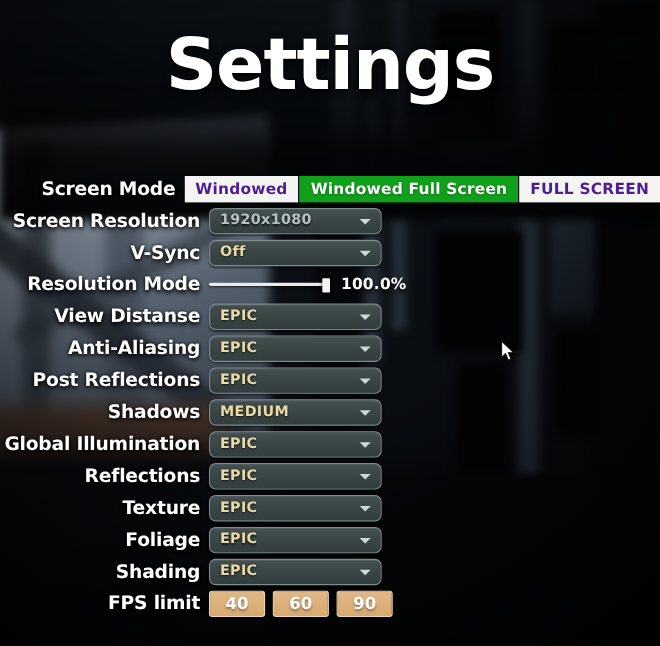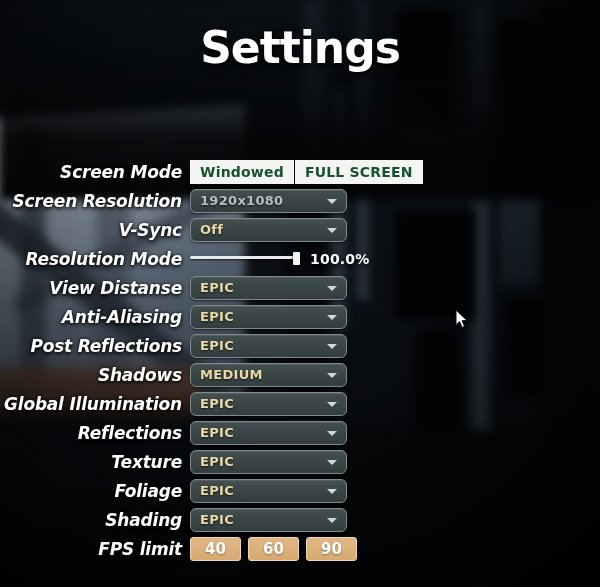--- a/index.html
+++ b/index.html
@@ -117,21 +117,21 @@
   }
 
   
   .title {
     position: absolute;
     top: 22px;
     left: 0;
     width: 100%;
     text-align: center;
     font-family: "DejaVu Sans", "Liberation Sans", sans-serif;
-    font-size: 44px;
+    font-size: 65px;
     font-weight: 700;
     letter-spacing: -1px;
     color: #ffffff;
     text-shadow: 0 3px 8px rgba(0,0,0,0.85), 0 1px 2px rgba(0,0,0,0.9);
     user-select: none;
   }
 
   
   .rows {
     position: absolute;
@@ -151,21 +151,20 @@
     width: 190px;
     text-align: right;
     padding-right: 8px;
     color: #ffffff;
     font-size: 17px;
     font-weight: 700;
     letter-spacing: -0.2px;
     white-space: nowrap;
     text-shadow: 0 2px 4px rgba(0,0,0,0.9), 0 0 3px rgba(0,0,0,0.8);
     user-select: none;
-    font-style: italic;
   }
 
   .row-control {
     flex: 1;
     display: flex;
     align-items: center;
   }
 
   
   .segmented {
@@ -181,21 +180,21 @@
     font-size: 14px;
     font-weight: 700;
     letter-spacing: 0.2px;
     border: none;
     cursor: pointer;
     white-space: nowrap;
     font-family: "DejaVu Sans", "Liberation Sans", sans-serif;
   }
   .seg-btn.off {
     background: #f4f4f2;
-    color: #14532d;
+    color: #4c1d95;
     text-shadow: 0 1px 0 rgba(255,255,255,0.6);
   }
   .seg-btn.on {
     background: #10a01c;
     color: #ffffff;
     text-shadow: 0 1px 2px rgba(0,0,0,0.35);
   }
 
   
   .dropdown {
@@ -229,21 +228,21 @@
     margin-top: -2px;
     width: 0; height: 0;
     border-left: 5px solid transparent;
     border-right: 5px solid transparent;
     border-top: 5px solid #cfd8d9;
   }
 
   
   .slider-wrap {
     display: flex;
-    align-items: flex-start;
+    align-items: center;
   }
   .slider {
     position: relative;
     width: 108px;
     height: 14px;
     display: flex;
     align-items: center;
     cursor: pointer;
   }
   .slider-track {
@@ -338,20 +337,21 @@
   <div class="bg-layer bg-vignette"></div>
 
   <div class="title">Settings</div>
 
   <div class="rows" id="rows">
       <div class="row">
         <div class="row-label">Screen Mode</div>
         <div class="row-control">
           <div class="segmented">
             <div class="seg-btn off">Windowed</div>
+            <div class="seg-btn on">Windowed Full Screen</div>
             <div class="seg-btn off">FULL SCREEN</div>
           </div>
         </div>
       </div>
       <div class="row">
         <div class="row-label">Screen Resolution</div>
         <div class="row-control">
           <div class="dropdown muted">
             <span class="value">1920x1080</span>
             <span class="caret"></span>

